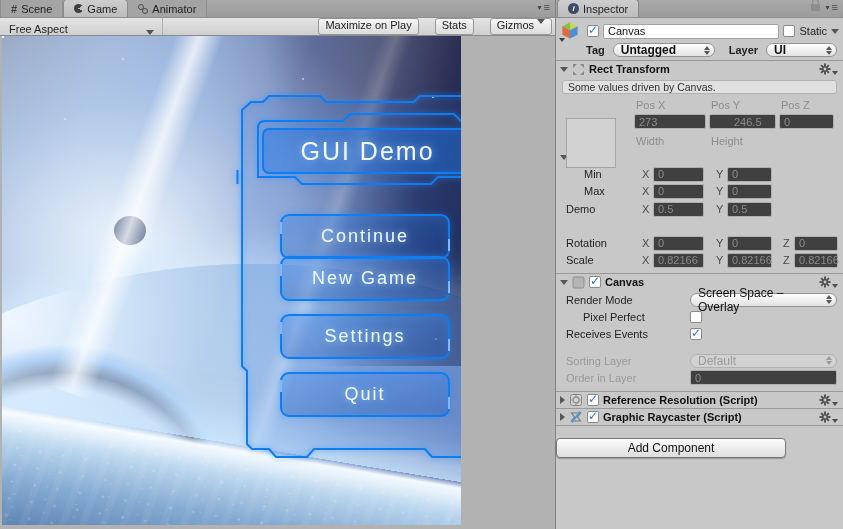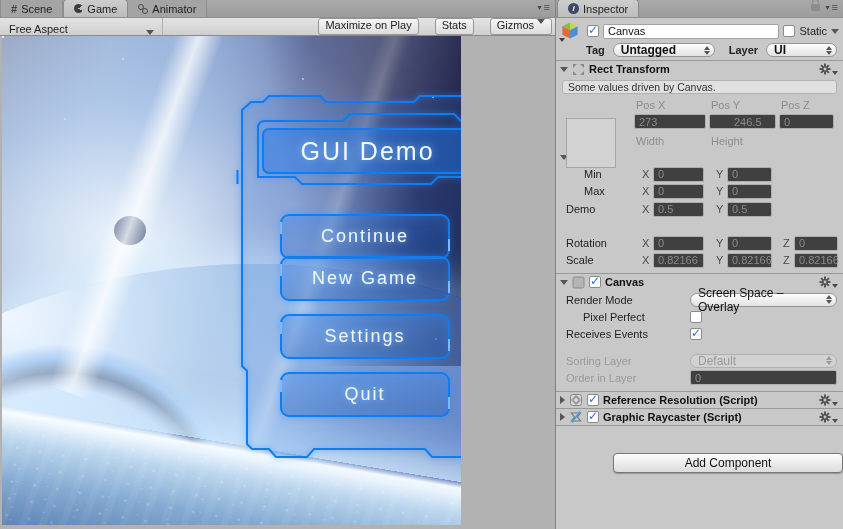--- a/index.html
+++ b/index.html
@@ -114,21 +114,21 @@
   .axis{width:9px;flex:none;color:#4a4a4a;margin-right:2px;}
   .fA{width:51px;margin-right:12px;flex:none;} .fB{width:45px;margin-right:11px;flex:none;} .fC{width:44px;flex:none;}
   .mt4{margin-top:4px;} .mt11{margin-top:20px;}
   .c-body{padding-bottom:6px;}
   .crow{display:flex;align-items:center;height:15px;margin:2px 6px 0 10px;font-size:11px;color:#222;}
   .clabel{width:124px;flex:none;} .clabel.sub{padding-left:17px;box-sizing:border-box;}
   .crow.dis,.crow.dis .clabel{color:#9a9a9a;}
   .crow .dd,.crow .tf{flex:1;}
   .crow .cb{flex:none;}
   .mt12{margin-top:12px;}
-  .addc-wrap{display:flex;justify-content:flex-end;margin-top:27px;}
+  .addc-wrap{display:flex;justify-content:flex-start;margin-top:12px;}
   .addc{width:228px;height:18px;border:1px solid #777;border-radius:4px;background:linear-gradient(#fdfdfd,#dcdcdc);display:flex;align-items:center;justify-content:center;font-size:12px;color:#111;box-shadow:0 1px 1px rgba(0,0,0,.25);cursor:pointer;}
   .lab-sm{margin-right:4px;color:#222;}
   .hdr-gap{width:6px;}
   svg{display:block;}
 </style>
 </head>
 <body>
 
 <div class="left-panel">
   <div class="tabbar">

